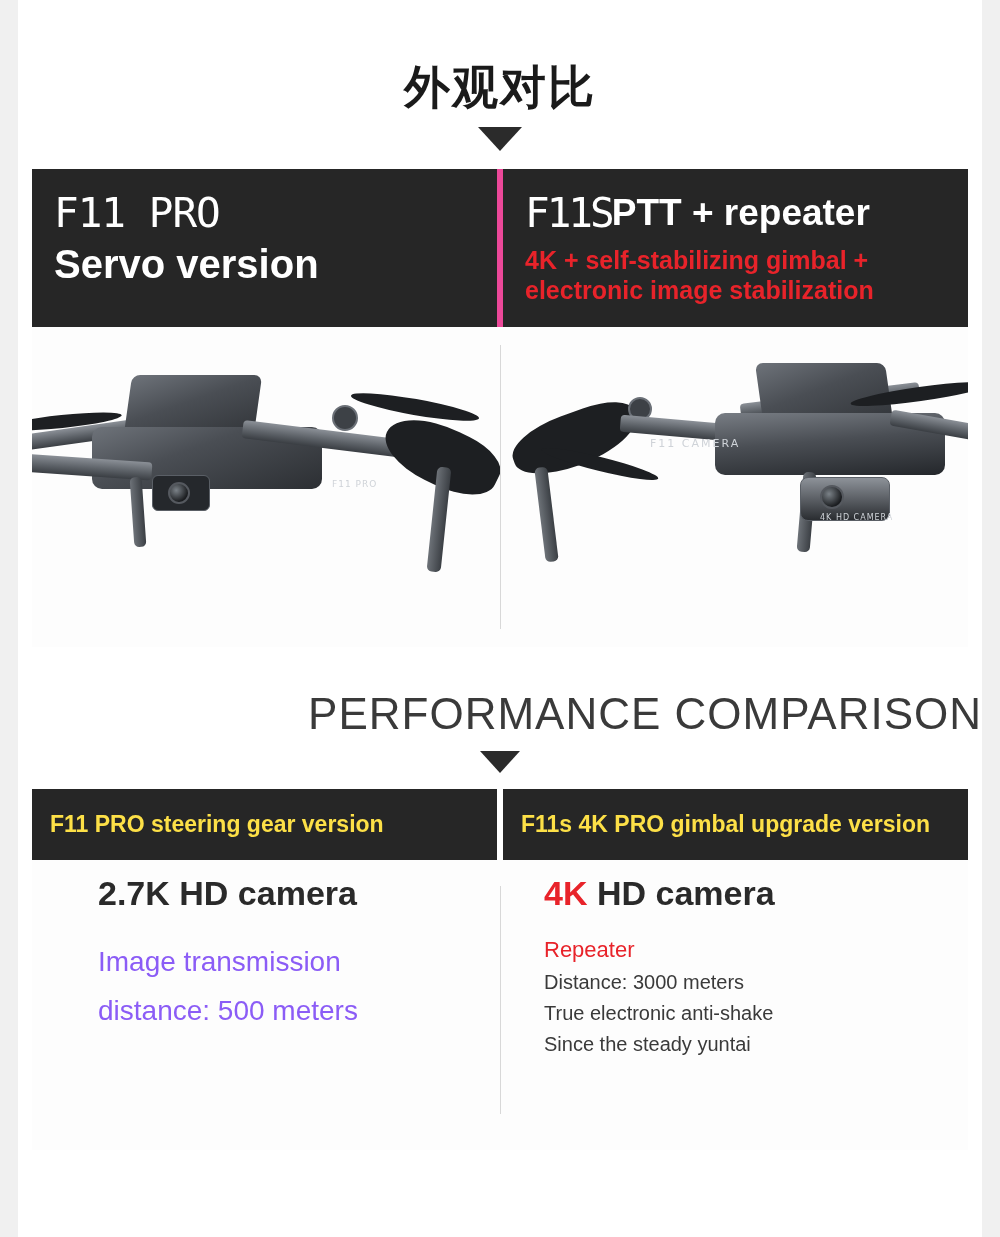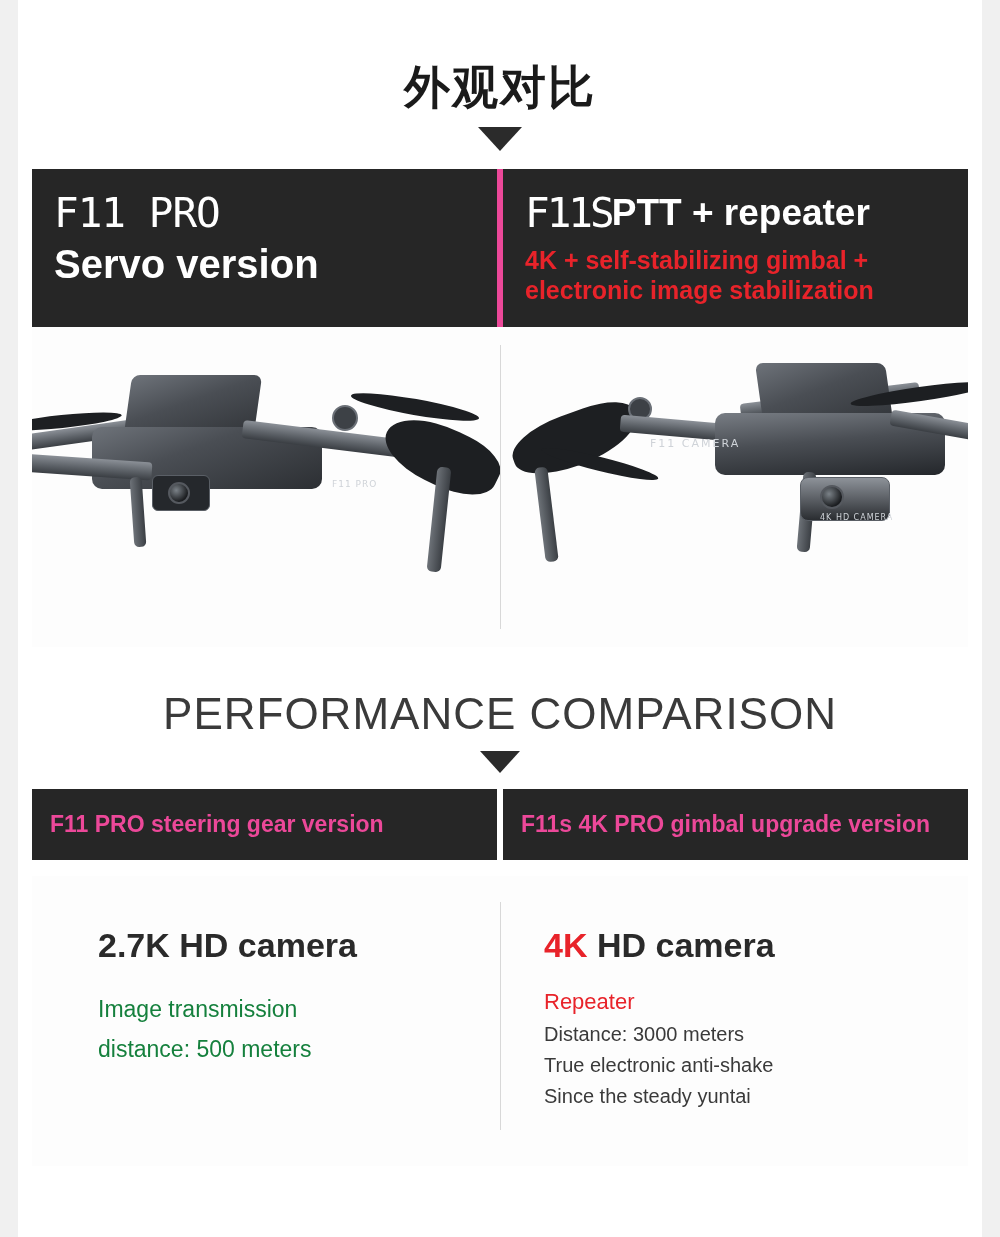--- a/index.html
+++ b/index.html
@@ -159,56 +159,56 @@
   .label-txt {
     position: absolute;
     color: #cfd3d8;
     font-size: 9px;
     letter-spacing: 1px;
     font-family: "DejaVu Sans", sans-serif;
   }
 
   
   .perf-title {
-    text-align: center;
+    text-align: right;
     font-size: 44px;
     color: #3a3a3a;
     letter-spacing: 1px;
     margin-top: 42px;
     font-family: "Liberation Sans", sans-serif;
   }
   .arrow-down.small {
     margin-top: 12px;
     border-left: 20px solid transparent;
     border-right: 20px solid transparent;
     border-top: 22px solid #2b2b2b;
   }
 
   .perf-head-row {
     display: flex;
     margin: 16px 14px 0 14px;
   }
   .perf-head {
     background: #262626;
-    color: #ec4899;
+    color: #fde047;
     flex: 1 1 50%;
     font-size: 23px;
     font-weight: bold;
     padding: 22px 12px 22px 18px;
     line-height: 1.2;
   }
   .perf-head.left-cell { margin-right: 6px; }
 
   .perf-body-row {
     display: flex;
-    margin: 16px 14px;
+    margin: 0 14px;
     background: #fdfdfd;
     min-height: 290px;
     position: relative;
-    padding-top: 50px;
+    padding-top: 14px;
   }
   .perf-col {
     flex: 1 1 50%;
     padding: 0 26px 0 66px;
   }
   .perf-col.right { padding-left: 44px; }
   .perf-divider {
     position: absolute;
     left: 50%;
     top: 26px; bottom: 36px;
@@ -216,22 +216,22 @@
     background: #d8d8d8;
   }
   .cam-line {
     font-size: 34px;
     font-weight: bold;
     color: #2a2a2a;
     margin-bottom: 24px;
   }
   .cam-line .hl { color: #e8232a; }
   .plain-line {
-    font-size: 23px;
-    color: #15803d;
+    font-size: 28px;
+    color: #8b5cf6;
     line-height: 1.75;
   }
   .red-sub {
     color: #e8232a;
     font-size: 22px;
     font-weight: normal;
     margin-bottom: 4px;
   }
   .small-line {
     font-size: 20px;

